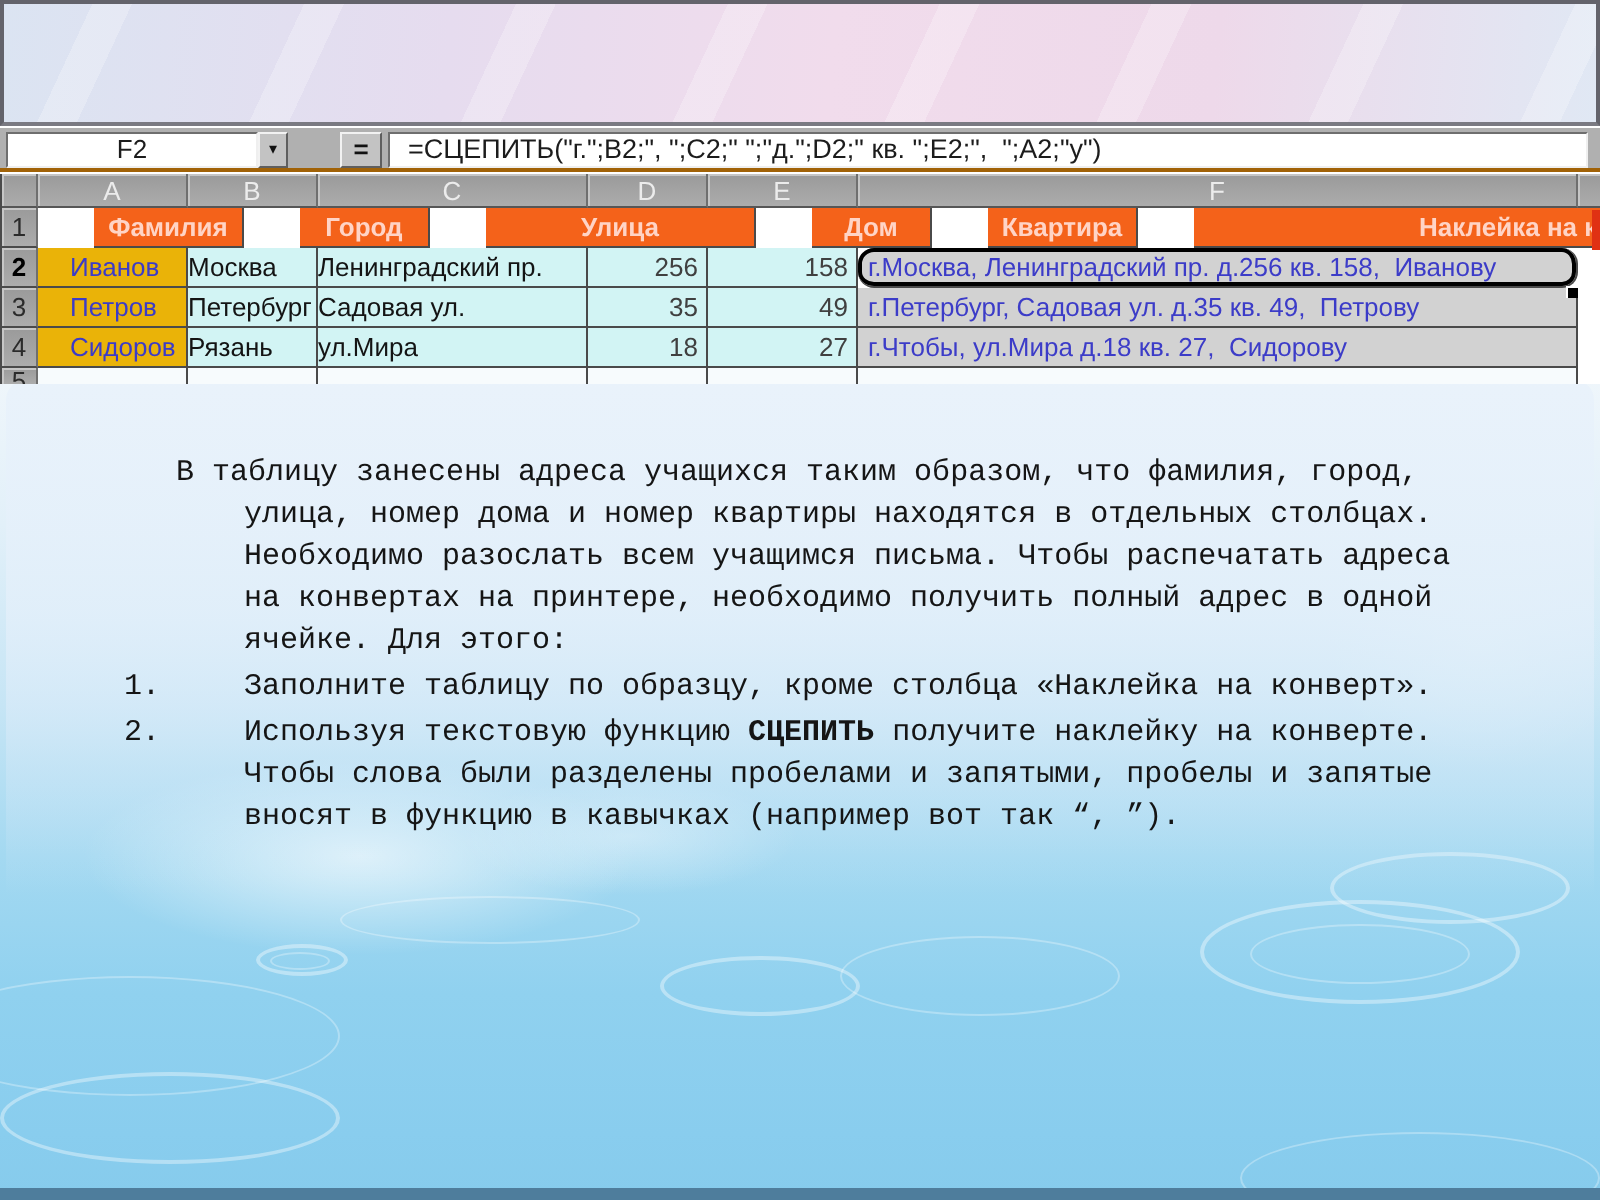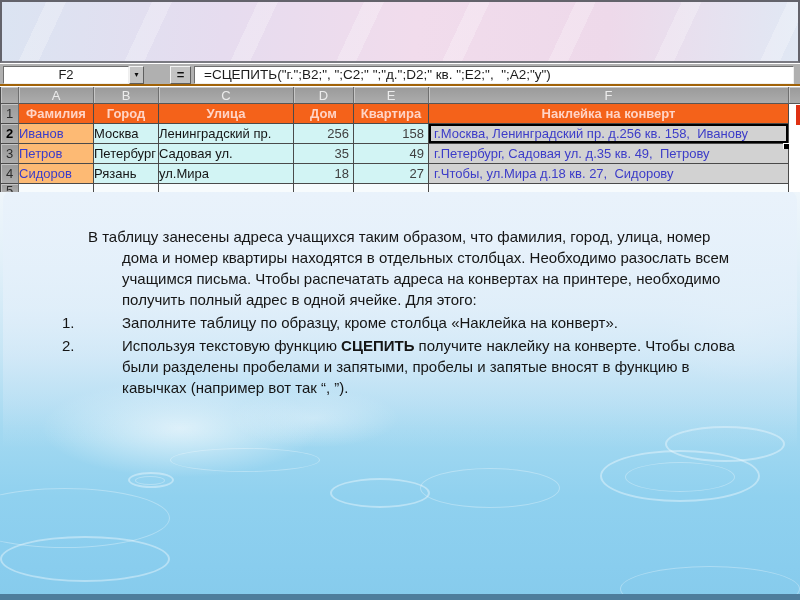--- a/index.html
+++ b/index.html
@@ -46,38 +46,38 @@
   .sheet { position:absolute; left:0; top:87px; width:800px; z-index:5; border-left:1px solid #4a4a4a; }
   .srow { display:flex; }
   .cell { flex:none; display:flex; align-items:center; white-space:pre; overflow:hidden;
     border-right:1px solid #4a4a4a; border-bottom:1px solid #4a4a4a; font-size:13px; height:20px; }
   .w0{width:18px;} .w1{width:75px;} .w2{width:65px;} .w3{width:135px;} .w4{width:60px;} .w5{width:75px;} .w6{width:360px;} .wf{width:11px;}
   .colheads .cell { height:17px; background:linear-gradient(180deg,#9a9a9a,#acacac); color:#ececec;
     justify-content:center; border-right:1px solid #6f6f6f; border-bottom:1px solid #565656; box-shadow:inset 1px 1px 0 #c6c6c6; }
   .rowhead { background:linear-gradient(180deg,#9a9a9a,#acacac); color:#2b2b2b; justify-content:center;
     border-right:1px solid #6f6f6f; box-shadow:inset 1px 1px 0 #c6c6c6; }
   .rowhead.active { font-weight:bold; color:#000; }
-  .hdr { background:#f4621a; color:#ffd4c6; font-weight:bold; justify-content:center; }
-  .c-gray { background:#fdba74; color:#3c3cc8; padding-left:0; }
+  .hdr { background:#f4621a; color:#ffd4c6; font-weight:bold; justify-content:center;margin-left:28px; }
+  .c-gray { background:#eab308; color:#3c3cc8; padding-left:16px; }
   .c-cyan { background:#d2f4f4; color:#141414; padding-left:0; }
   .c-num  { background:#d2f4f4; color:#404040; justify-content:flex-end; padding-right:4px; }
   .c-label{ background:#d2d2d2; color:#3c3cc8; padding-left:5px; }
-  .selected { box-shadow:inset 0 0 0 2px #000000; }
+  .selected { box-shadow:inset 0 0 0 2px #000000;border-radius:8px; }
   .fillerw { background:#ffffff; border-right:none; border-bottom:none; }
   .colheads .fillerw { background:linear-gradient(180deg,#9a9a9a,#acacac); border-right:none; box-shadow:inset 1px 1px 0 #c6c6c6; }
   .partial .cell { height:8px; border-bottom:none; }
   .partial .rowhead { color:#2b2b2b; font-size:13px; align-items:flex-start; line-height:14px; }
   .partial .blank { background:#f7fbfd; }
   .fill-handle { position:absolute; left:783px; top:143px; width:6px; height:6px; background:#000;
     border-left:1px solid #fff; border-top:1px solid #fff; z-index:6; }
   .red-sliver { position:absolute; left:796px; top:105px; width:4px; height:20px; background:#e03113; z-index:6; }
 
   
   .taskbox { position:absolute; left:0; top:226px; width:800px; z-index:3;
-    font-family:Liberation Sans, sans-serif; font-size:15px; line-height:21px; color:#151515; }
+    font-family:Liberation Mono, monospace; font-size:15px; line-height:21px; color:#151515; }
   .intro { margin-left:122px; width:620px; text-indent:-34px; }
   .task-item { display:flex; margin-left:62px; margin-top:2px; width:690px; }
   .task-item .num { flex:none; width:60px; }
   .task-item .body { width:620px; }
   .task-item b { font-weight:bold; }
 </style>
 </head>
 <body>
 
 <div class="slide">

